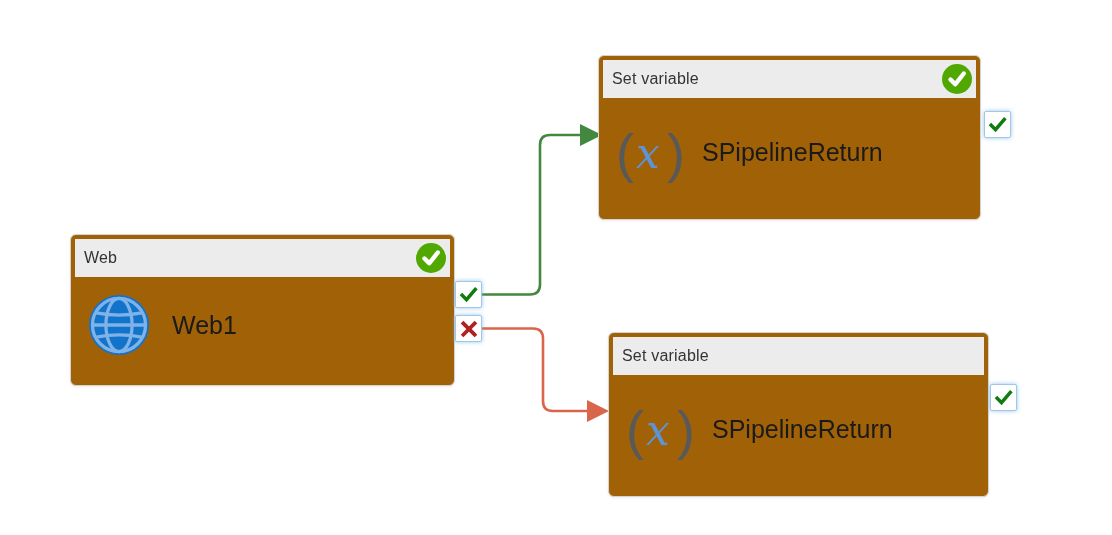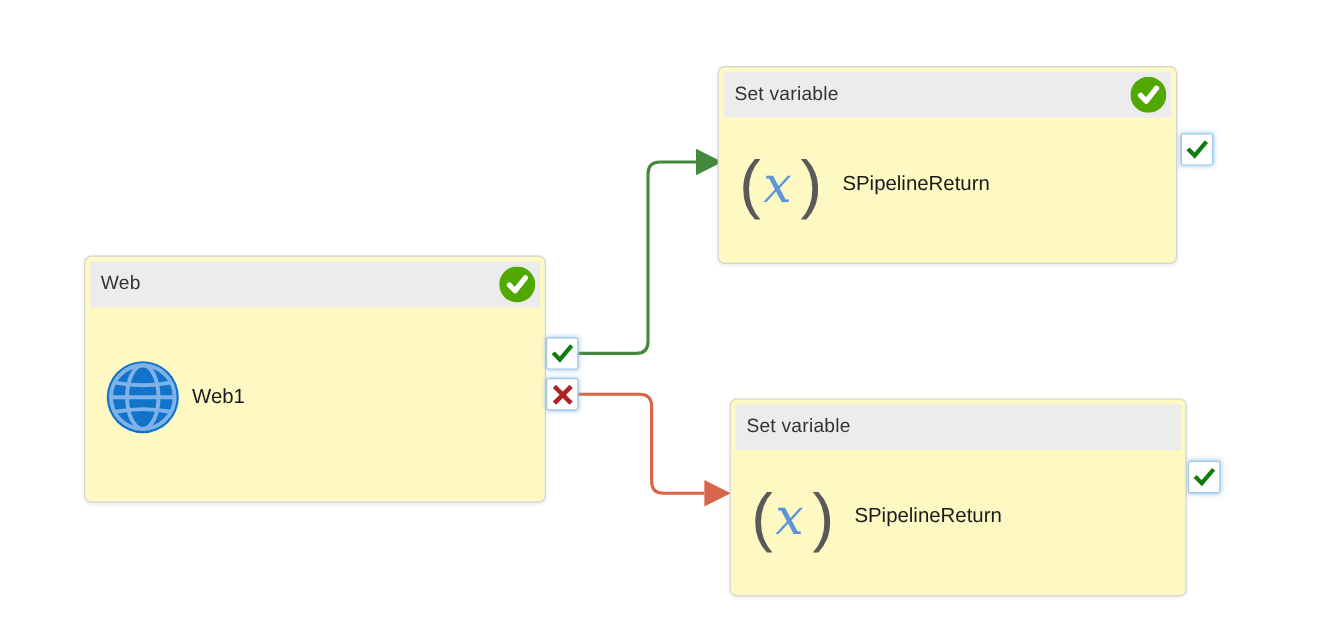--- a/index.html
+++ b/index.html
@@ -7,41 +7,41 @@
     width:1112px;height:535px;position:relative;overflow:hidden;
     background:#ffffff;
     font-family:"Liberation Sans", sans-serif;
   }
   .canvas{position:absolute;inset:0;}
   .connector-layer{position:absolute;left:0;top:0;width:1112px;height:535px;pointer-events:none;}
 
   
   .card{
     position:absolute;box-sizing:border-box;
-    background:#fef9c3;border:1px solid #d4d4d4;border-radius:6px;
+    background:#a16207;border:1px solid #d4d4d4;border-radius:6px;
     padding:4px;box-shadow:0 1px 3px rgba(0,0,0,.07);
   }
-  #card-web{left:70px;top:213px;width:385px;height:206px;}
+  #card-web{left:70px;top:234px;width:385px;height:152px;}
   #card-sv1{left:598px;top:55px;width:383px;height:165px;}
   #card-sv2{left:608px;top:332px;width:381px;height:165px;}
 
   .card-header{
     background:#ececec;height:38px;
     display:flex;align-items:center;justify-content:space-between;
     padding:0 4px 0 9px;
   }
   .type-label{font-size:16px;color:#333;letter-spacing:.2px;}
   .badge{flex:0 0 auto;display:block;}
 
   .card-body{
     height:calc(100% - 46px);display:flex;align-items:center;
-    padding-left:13px;gap:10px;
+    padding-left:13px;gap:22px;
   }
   #card-sv1 .card-body, #card-sv2 .card-body{padding-left:12px;gap:15px;}
-  .activity-name{font-size:17px;color:#1a1a1a;}
+  .activity-name{font-size:25px;color:#1a1a1a;}
 
   .globe{display:block;}
   .varicon{display:block;}
 
   
   .port{
     position:absolute;width:27px;height:27px;box-sizing:border-box;
     background:#fff;border:1px solid #9fc7e8;border-radius:2px;
     box-shadow:0 0 4px rgba(120,180,230,.75);
     display:flex;align-items:center;justify-content:center;

